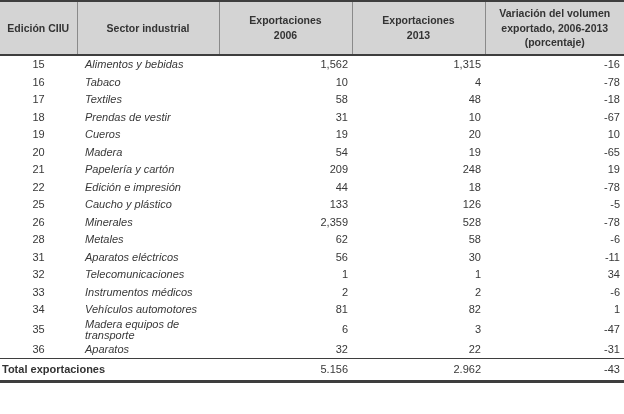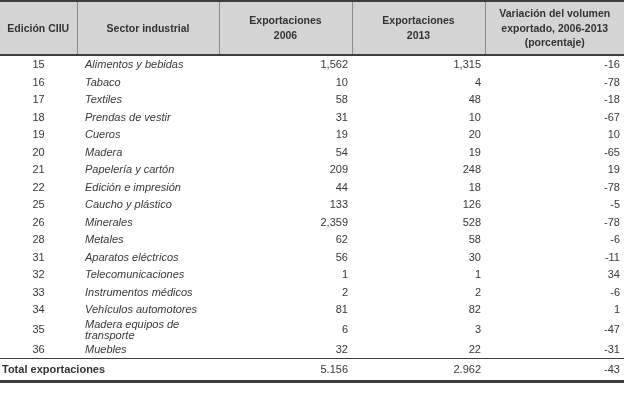--- a/index.html
+++ b/index.html
@@ -203,21 +203,21 @@
         </tr>
         <tr>
           <td class="code">35</td>
           <td class="sector">Madera equipos de transporte</td>
           <td class="num">6</td>
           <td class="num">3</td>
           <td class="num">-47</td>
         </tr>
         <tr>
           <td class="code">36</td>
-          <td class="sector">Muebles</td>
+          <td class="sector">Aparatos</td>
           <td class="num">32</td>
           <td class="num">22</td>
           <td class="num">-31</td>
         </tr>
       </tbody>
     <tbody>
       <tr class="total-row">
         <td class="total-label" colspan="2">Total exportaciones</td>
         <td class="num">5.156</td>
         <td class="num">2.962</td>

